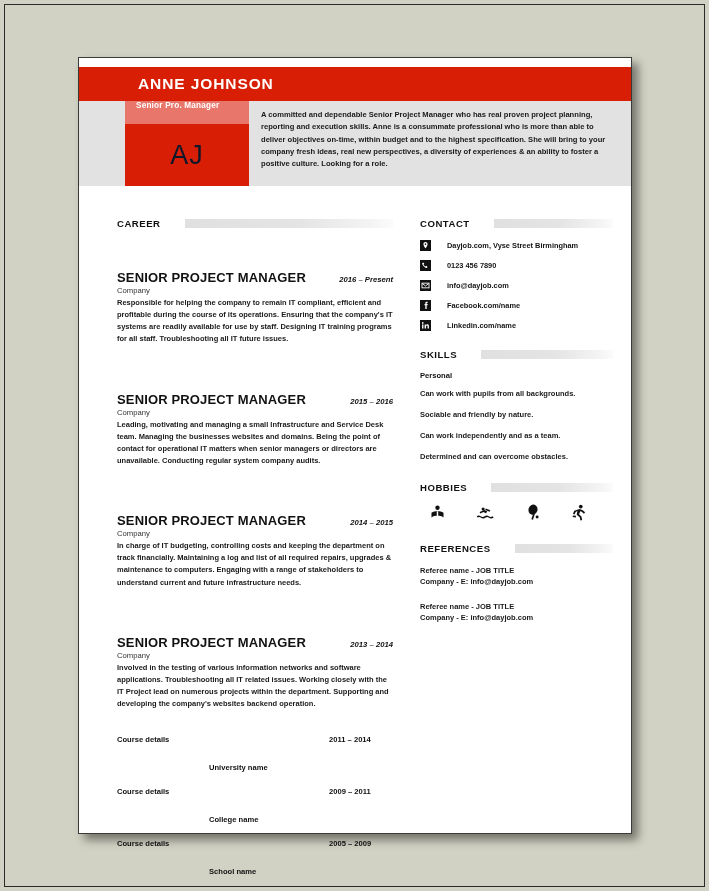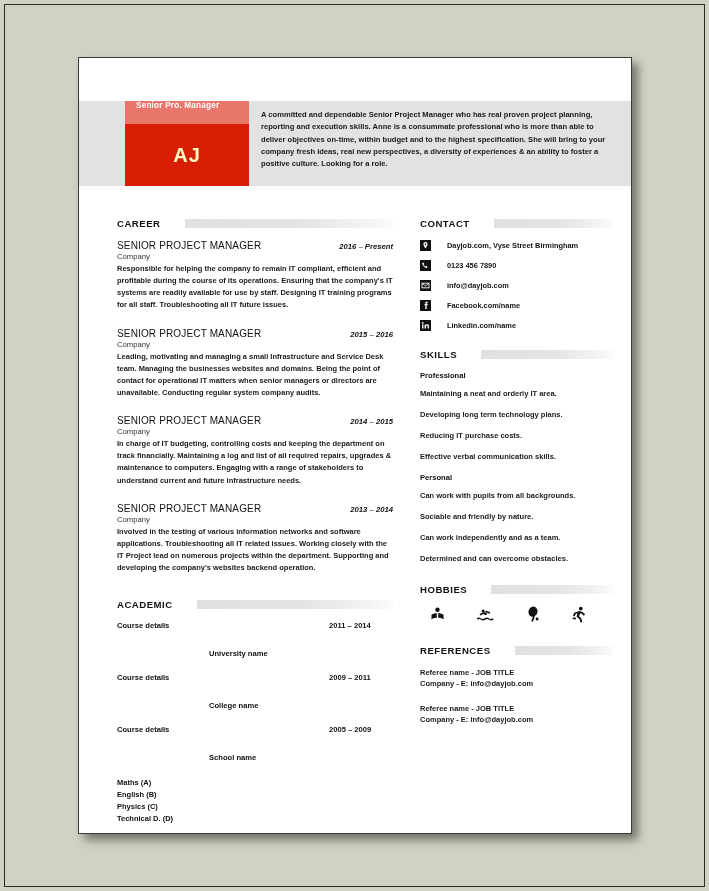--- a/index.html
+++ b/index.html
@@ -52,21 +52,21 @@
   .role-tag span{
     color:#ffffff;font-size:8.2px;font-weight:bold;margin-left:11px;
     letter-spacing:.2px;
   }
   .initials{
     position:absolute;left:46px;top:23px;width:124px;height:62px;
     background:#d81f06;
     display:flex;align-items:center;justify-content:center;
   }
   .initials span{
-    color:#fef9c3;font-size:20px;font-weight:bold;letter-spacing:1px;
+    color:#0f172a;font-size:27px;font-weight:normal;letter-spacing:1px;
   }
   .profile{
     position:absolute;left:182px;top:8px;width:350px;
     font-size:7.6px;line-height:1.62;color:#1a1a1a;font-weight:bold;
     text-align:left;
   }
   
   .col-left{
     position:absolute;left:38px;top:160px;width:276px;
   }
@@ -84,21 +84,21 @@
   }
   .sec-head .bar{
     flex:1;height:9px;
     background:linear-gradient(to right,#e0e0e0 0%,#e4e4e4 55%,#f3f3f3 88%,#fbfbfb 100%);
   }
   
   .job{margin-bottom:16px;}
   .job-row{
     display:flex;justify-content:space-between;align-items:baseline;
   }
-  .job-title{font-size:10px;font-weight:normal;color:#111;letter-spacing:.15px;}
+  .job-title{font-size:13px;font-weight:bold;color:#111;letter-spacing:.15px;margin-top:30px;}
   .job-dates{font-size:7.7px;font-weight:bold;color:#111;font-style:italic;}
   .job-company{font-size:7.7px;color:#333;margin-top:1px;}
   .job-desc{
     font-size:7.5px;line-height:1.62;color:#1a1a1a;font-weight:bold;margin-top:2px;
   }
   
   .acad-row{
     display:flex;font-size:7.6px;font-weight:bold;color:#111;margin-bottom:15px;
   }
   .acad-row .c1{width:92px;}
@@ -129,20 +129,23 @@
   .ref div{font-size:7.5px;font-weight:bold;color:#1a1a1a;line-height:1.5;}
   .sp20{height:9px;}
 </style>
 </head>
 <body>
 
 <div class="canvas-frame"></div>
 
 <div class="page">
 
+  <div class="name-band">
+    <div class="name">ANNE JOHNSON</div>
+  </div>
 
   <div class="hdr-body">
     <div class="role-tag">
       <span>Senior Pro. Manager</span>
     </div>
     <div class="initials">
       <span>AJ</span>
     </div>
     <div class="profile">A committed and dependable Senior Project Manager who has real proven project planning, reporting and execution skills. Anne is a consummate professional who is more than able to deliver objectives on-time, within budget and to the highest specification. She will bring to your company fresh ideas, real new perspectives, a diversity of experiences &amp; an ability to foster a positive culture. Looking for a role.</div>
   </div>
@@ -188,24 +191,20 @@
           <div class="job-dates">2013 – 2014</div>
         </div>
         <div class="job-company">Company</div>
         <div class="job-desc">Involved in the testing of various information networks and software applications. Troubleshooting all IT related issues. Working closely with the IT Project lead on numerous projects within the department. Supporting and developing the company's websites backend operation.</div>
       </div>
     </div>
 
     <div class="sp20"></div>
 
     <div class="sec">
-      <div class="sec-head">
-        <div class="t">ACADEMIC</div>
-        <div class="bar"></div>
-      </div>
 
       <div class="acad-row">
         <div class="c1">Course details</div>
         <div class="c2">University name</div>
         <div class="c3">2011 – 2014</div>
       </div>
       <div class="acad-row">
         <div class="c1">Course details</div>
         <div class="c2">College name</div>
         <div class="c3">2009 – 2011</div>
@@ -284,27 +283,20 @@
     </div>
 
     <div class="sp20"></div>
 
     <div class="sec">
       <div class="sec-head">
         <div class="t">SKILLS</div>
         <div class="bar"></div>
       </div>
 
-      <div class="skill-group">
-        <div class="skill-sub">Professional</div>
-        <div class="skill-item">Maintaining a neat and orderly IT area.</div>
-        <div class="skill-item">Developing long term technology plans.</div>
-        <div class="skill-item">Reducing IT purchase costs.</div>
-        <div class="skill-item">Effective verbal communication skills.</div>
-      </div>
 
       <div class="skill-group">
         <div class="skill-sub">Personal</div>
         <div class="skill-item">Can work with pupils from all backgrounds.</div>
         <div class="skill-item">Sociable and friendly by nature.</div>
         <div class="skill-item">Can work independently and as a team.</div>
         <div class="skill-item">Determined and can overcome obstacles.</div>
       </div>
     </div>
 

